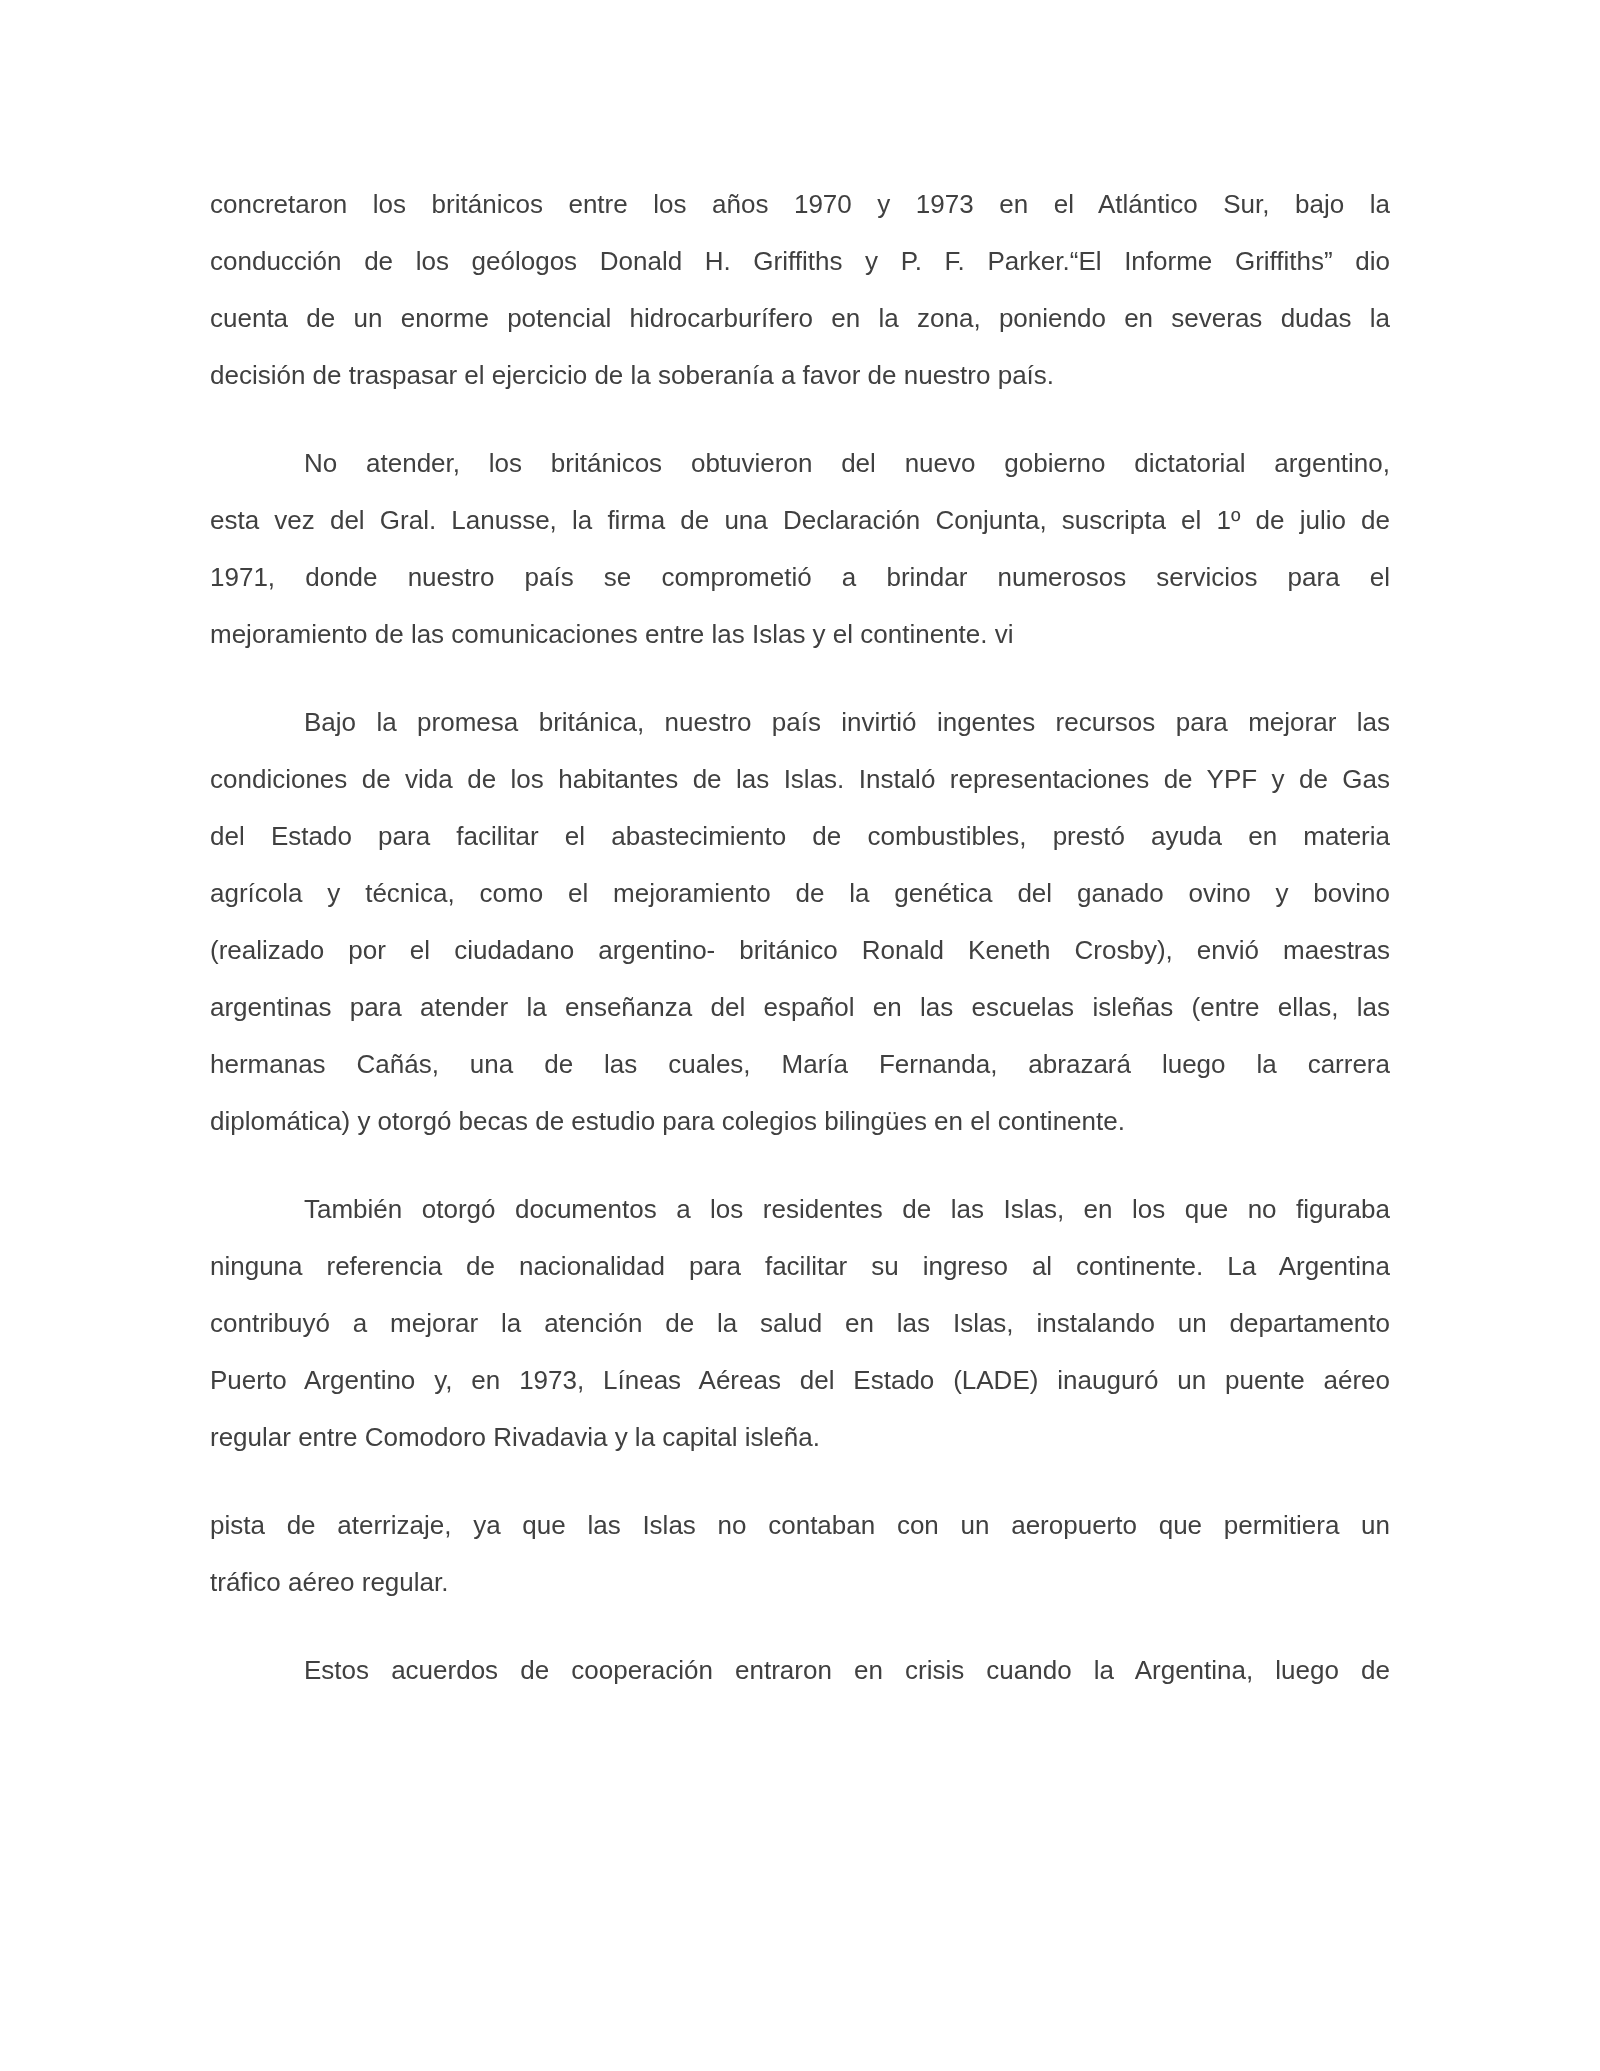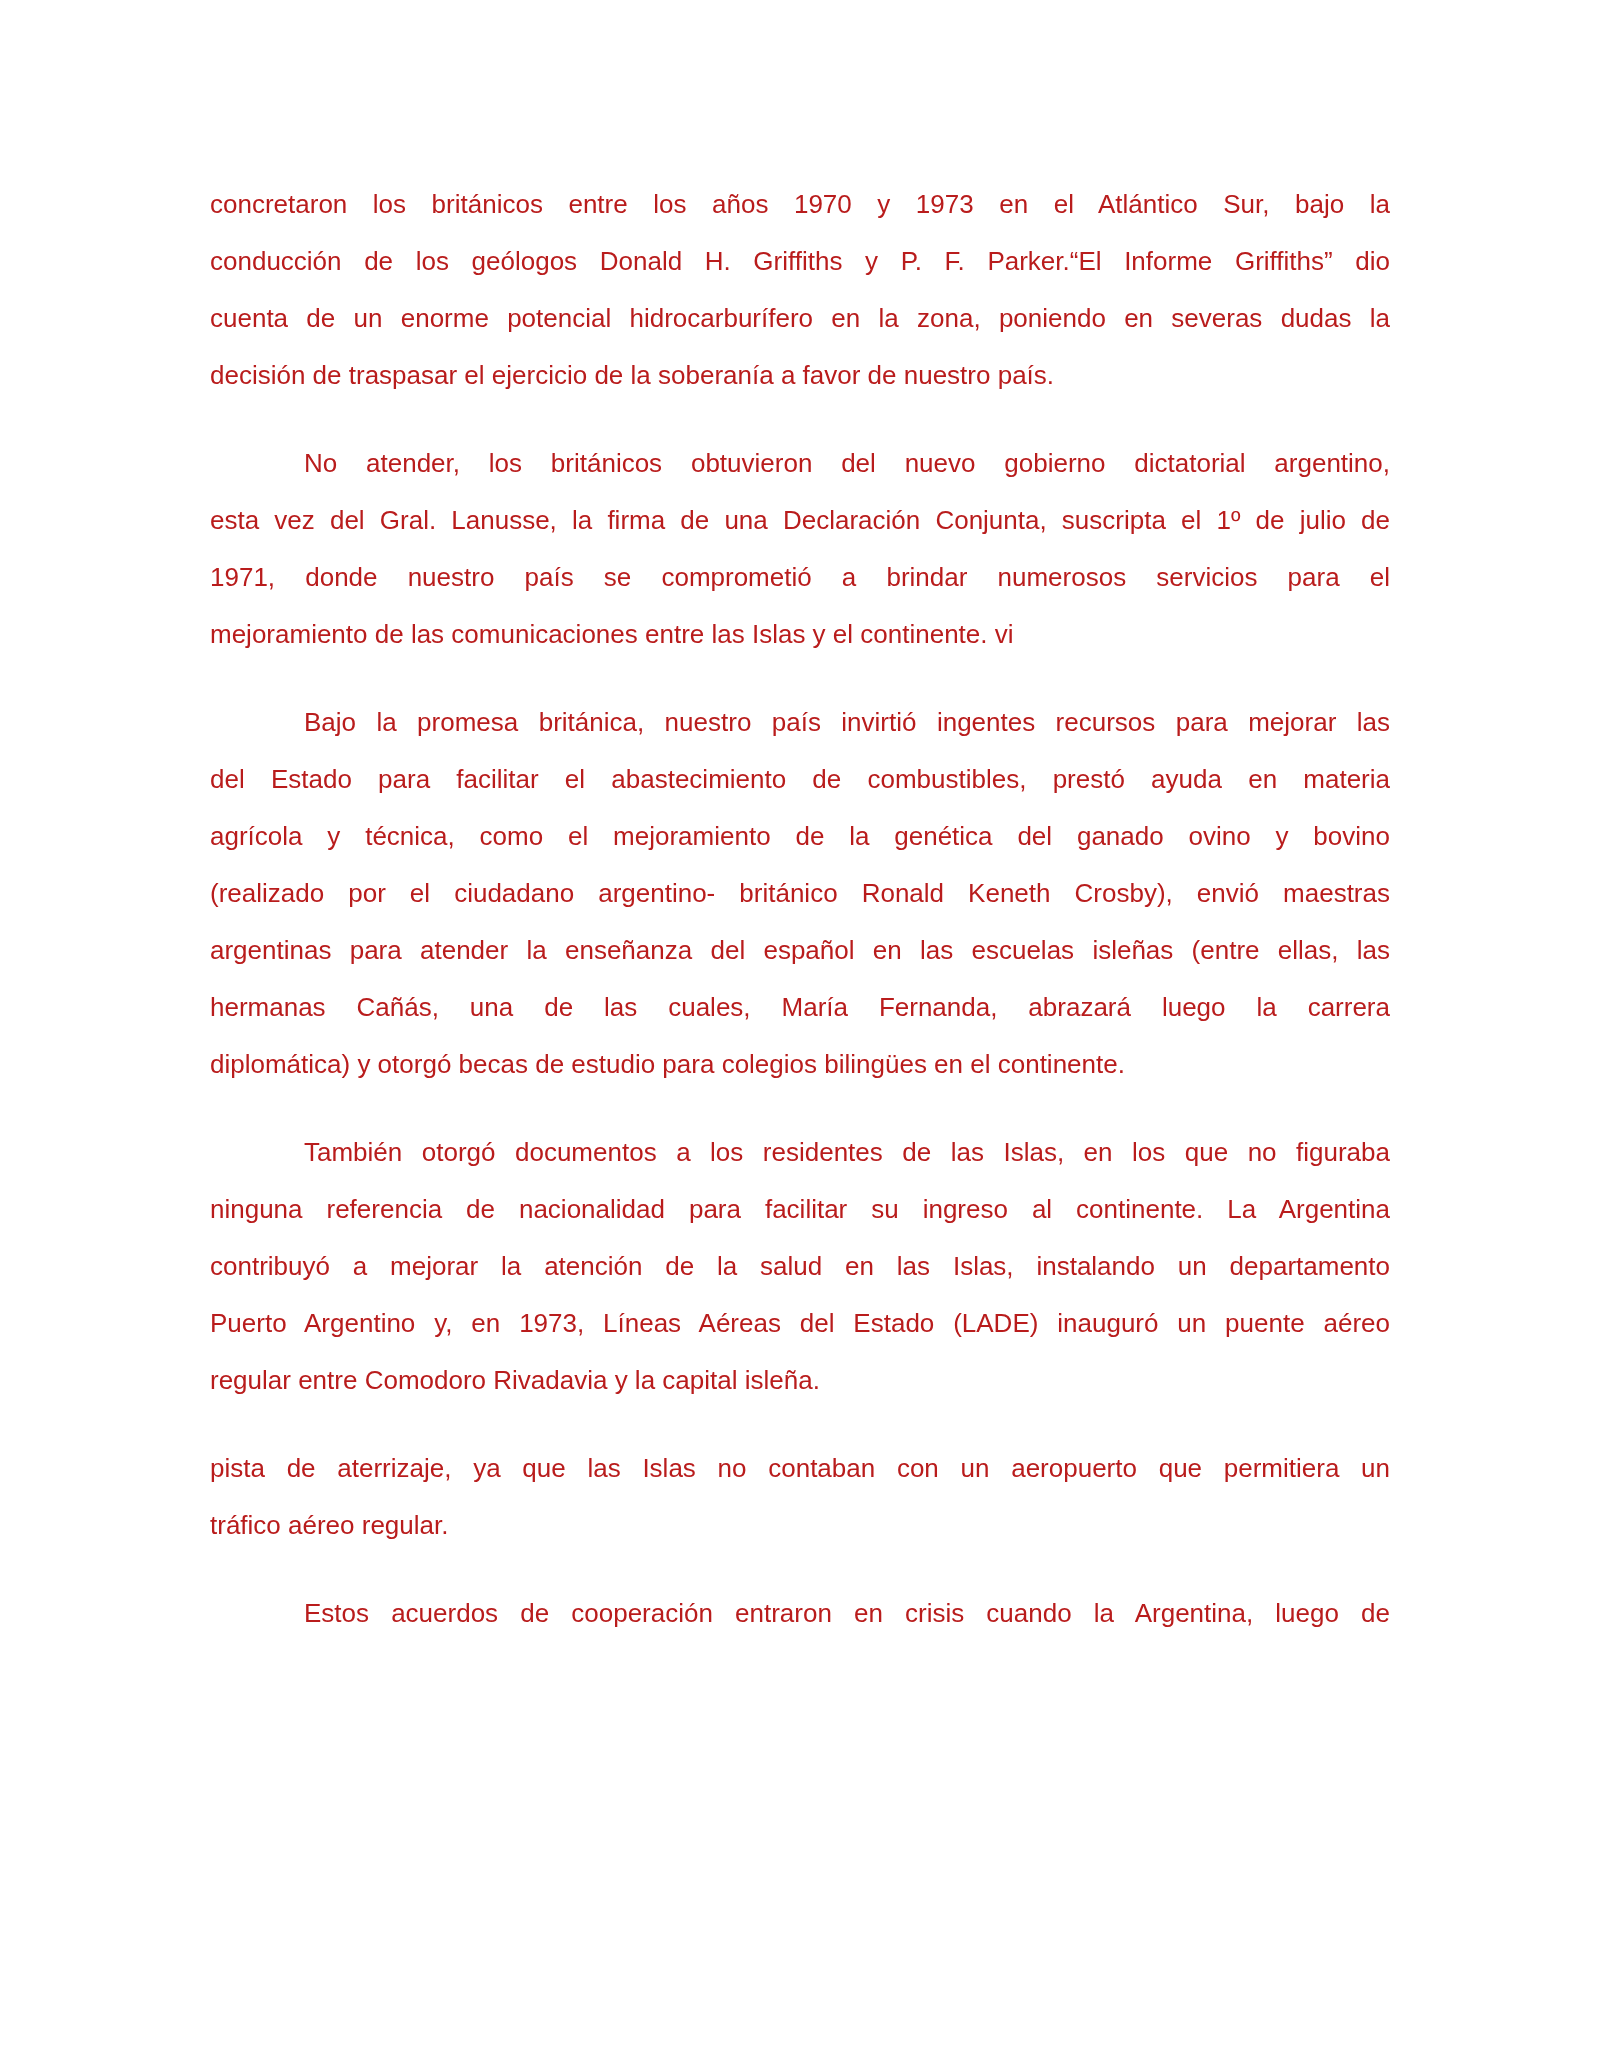--- a/index.html
+++ b/index.html
@@ -15,21 +15,21 @@
   }
   .page {
     box-sizing: border-box;
     width: 1600px;
     height: 2071px;
     padding: 176px 210px 0 210px;
     background: #ffffff;
   }
   .text-body {
     width: 1180px;
-    color: #b91c1c;
+    color: #404040;
     font-size: 26px;
     line-height: 57px;
   }
   .paragraph {
     margin: 0 0 31px 0;
   }
   .line {
     text-align: justify;
     
     text-align-last: justify;
@@ -54,20 +54,21 @@
         <div class="line last">decisión de traspasar el ejercicio de la soberanía a favor de nuestro país.</div>
       </div>
       <div class="paragraph">
         <div class="line indent">No atender, los británicos obtuvieron del nuevo gobierno dictatorial argentino,</div>
         <div class="line">esta vez del Gral. Lanusse, la firma de una Declaración Conjunta, suscripta el 1º de julio de</div>
         <div class="line">1971, donde nuestro país se comprometió a brindar numerosos servicios para el</div>
         <div class="line last">mejoramiento de las comunicaciones entre las Islas y el continente. vi</div>
       </div>
       <div class="paragraph">
         <div class="line indent">Bajo la promesa británica, nuestro país invirtió ingentes recursos para mejorar las</div>
+        <div class="line">condiciones de vida de los habitantes de las Islas. Instaló representaciones de YPF y de Gas</div>
         <div class="line">del Estado para facilitar el abastecimiento de combustibles, prestó ayuda en materia</div>
         <div class="line">agrícola y técnica, como el mejoramiento de la genética del ganado ovino y bovino</div>
         <div class="line">(realizado por el ciudadano argentino- británico Ronald Keneth Crosby), envió maestras</div>
         <div class="line">argentinas para atender la enseñanza del español en las escuelas isleñas (entre ellas, las</div>
         <div class="line">hermanas Cañás, una de las cuales, María Fernanda, abrazará luego la carrera</div>
         <div class="line last">diplomática) y otorgó becas de estudio para colegios bilingües en el continente.</div>
       </div>
       <div class="paragraph">
         <div class="line indent">También otorgó documentos a los residentes de las Islas, en los que no figuraba</div>
         <div class="line">ninguna referencia de nacionalidad para facilitar su ingreso al continente. La Argentina</div>

